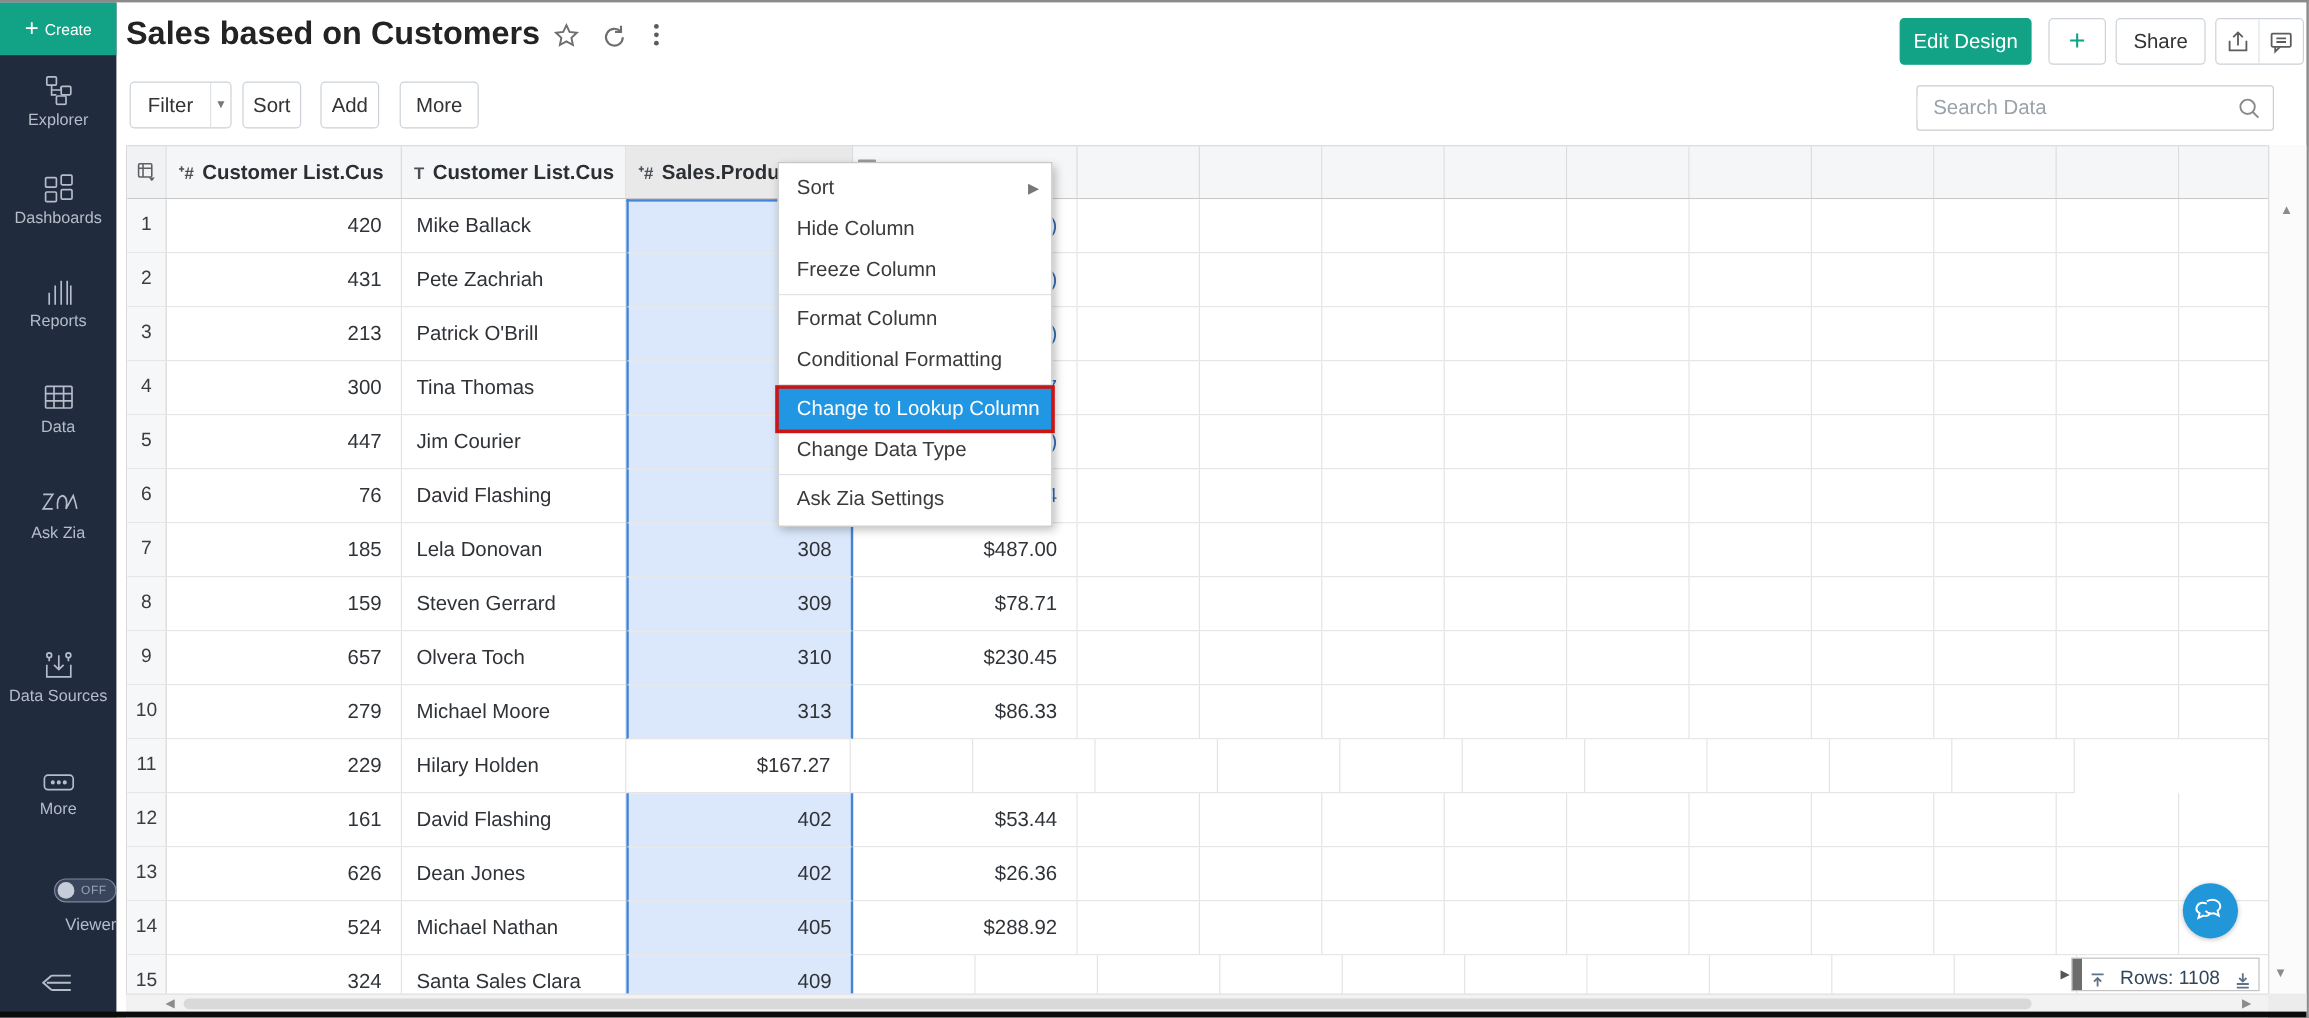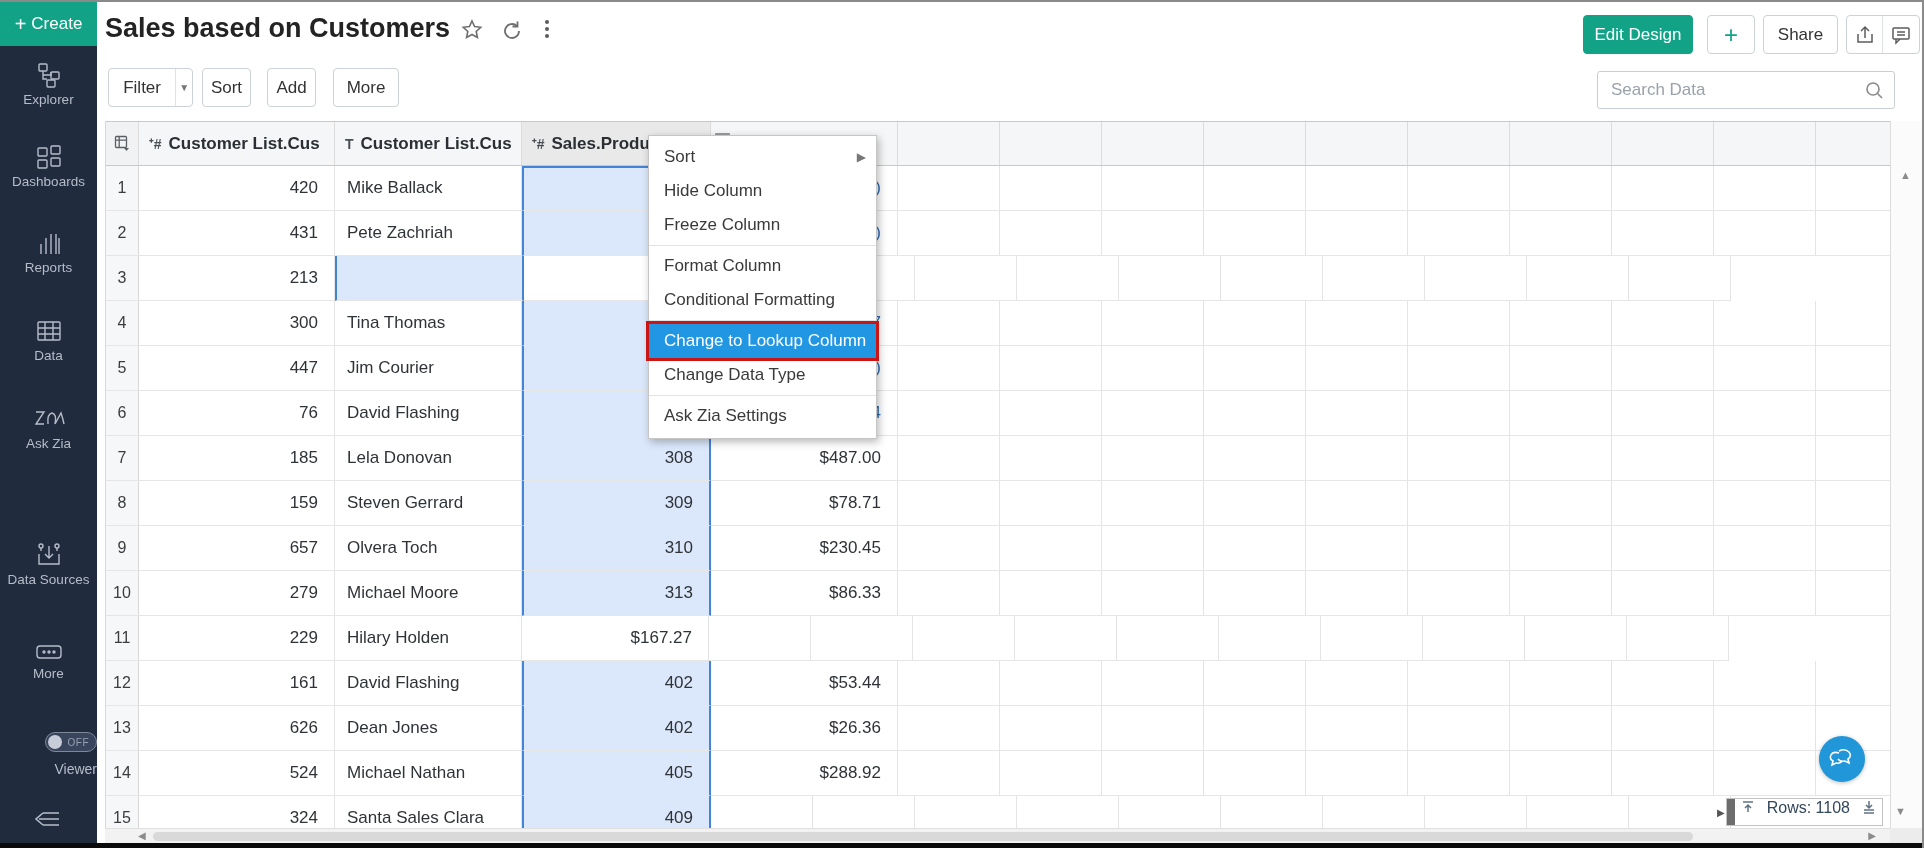--- a/index.html
+++ b/index.html
@@ -7,21 +7,21 @@
   #app {
     position:relative; width:1924px; height:848px; overflow:hidden;
     background:#fff; font-family:"Liberation Sans", sans-serif;
     border-top:2px solid #8a8a8a; border-right:2px solid #8a8a8a;
   }
   
   #sidebar { position:absolute; left:0; top:0; width:97px; height:848px; background:#202b3e; z-index:5; }
   #create-btn { position:absolute; left:0; top:0; width:97px; height:44px; background:var(--green,#12a386);
     color:#fff; display:flex; align-items:center; justify-content:center; gap:5px; cursor:pointer; }
   #create-btn .plus { font-size:20px; font-weight:400; line-height:1; }
-  #create-btn .lbl { font-size:17px; }
+  #create-btn .lbl { font-size:13px; }
   .nav-item { position:absolute; left:0; width:97px; text-align:center; color:#b6bdc9; cursor:pointer; }
   .nav-item svg { display:block; margin:0 auto 4px auto; stroke:#b6bdc9; fill:none; stroke-width:1.4; }
   .nav-item .nlabel { font-size:13.5px; line-height:16px; display:block; padding:0 4px; }
   #viewer-block { position:absolute; left:0; top:730px; width:97px; text-align:right; color:#b6bdc9; }
   #viewer-toggle { display:inline-flex; align-items:center; width:52px; height:20px; border:1px solid #7f8899;
     border-radius:10px; background:#39455c; position:relative; cursor:pointer; }
   #viewer-toggle .knob { position:absolute; left:2px; top:2px; width:14px; height:14px; border-radius:50%; background:#c7cdd8; }
   #viewer-toggle .state { position:absolute; right:7px; font-size:10px; color:#98a2b4; letter-spacing:.5px; }
   #viewer-label { display:block; margin-top:5px; font-size:14px; }
   #collapse-btn { position:absolute; left:33px; top:806px; cursor:pointer; }
@@ -91,21 +91,21 @@
   #vscroll { position:absolute; left:1890px; top:119px; width:34px; height:722px; background:#fbfbfb; border-left:1px solid #dcdcdc; z-index:8; }
   #vscroll .arr-u { position:absolute; left:9px; top:48px; font-size:11px; color:#8b8b8b; cursor:pointer; }
   #vscroll .arr-d { position:absolute; left:4px; top:684px; font-size:11px; color:#8b8b8b; cursor:pointer; }
   #corner { position:absolute; left:1890px; top:826px; width:34px; height:15px; background:#ececec; z-index:8; }
   #bottom-edge { position:absolute; left:0; top:841px; width:1924px; height:7px; background:#0b0b0b; z-index:30; }
   #chat-fab { position:absolute; left:1819px; top:734px; width:46px; height:46px; border-radius:50%;
     background:var(--chatblue,#2196d8); display:flex; align-items:center; justify-content:center; cursor:pointer; z-index:12;
     box-shadow:0 1px 4px rgba(0,0,0,.25); }
   #rows-widget { position:absolute; left:1717px; top:796px; height:28px; display:flex; align-items:center; z-index:12; }
   #rows-widget .pre-arrow { font-size:10px; color:#555; margin-right:1px; }
-  #rows-box { display:flex; align-items:flex-start; height:28px; background:#fff; border:1px solid #c2c2c2; }
+  #rows-box { display:flex; align-items:flex-end; height:28px; background:#fff; border:1px solid #c2c2c2; }
   #rows-box .bar { width:8px; height:100%; background:#6d6d6d; }
   #rows-box .rlabel { font-size:16px; color:#33475b; margin:0 6px; font-weight:400; }
   #rows-box svg { margin:0 5px; }
 </style>
 </head>
 <body>
 
 <div id="app">
 
   <div id="sidebar">
@@ -315,20 +315,21 @@
           <div class="cell cf"></div>
           <div class="cell cf"></div>
           <div class="cell cf"></div>
           <div class="cell cf"></div>
           <div class="cell cf"></div>
           <div class="cell cf"></div>
         </div>
         <div class="trow">
           <div class="cell c-num">3</div>
           <div class="cell c1 num">213</div>
+          <div class="cell c2">Patrick O'Brill</div>
           <div class="cell c3 num sel"></div>
           <div class="cell c4 num frag">)</div>
           <div class="cell cf"></div>
           <div class="cell cf"></div>
           <div class="cell cf"></div>
           <div class="cell cf"></div>
           <div class="cell cf"></div>
           <div class="cell cf"></div>
           <div class="cell cf"></div>
           <div class="cell cf"></div>

